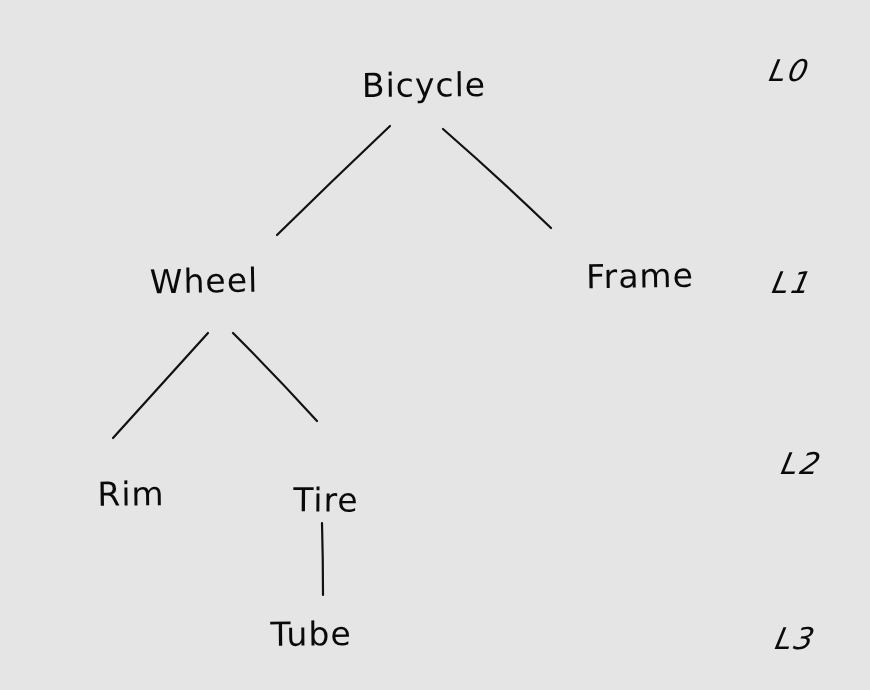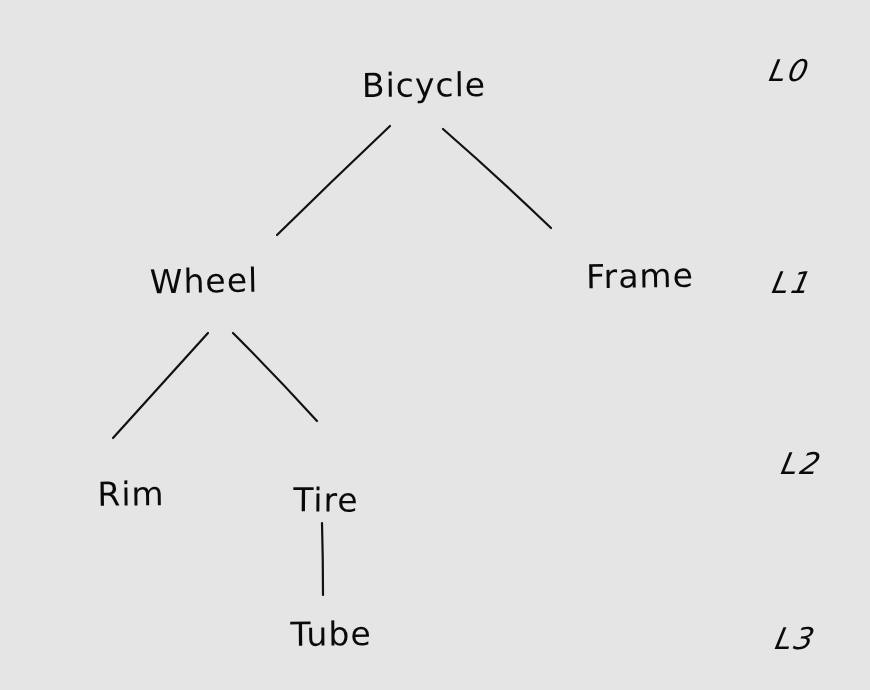--- a/index.html
+++ b/index.html
@@ -37,21 +37,21 @@
     letter-spacing: 1px;
     white-space: nowrap;
     color: #0a0a0a;
   }
   
   .node-bicycle { left: 424px; top:  85px; transform: translate(-50%,-50%) rotate(-0.5deg); }
   .node-wheel   { left: 204px; top: 281px; transform: translate(-50%,-50%) rotate(-1deg); }
   .node-frame   { left: 640px; top: 276px; transform: translate(-50%,-50%) rotate(-0.8deg); }
   .node-rim     { left: 131px; top: 486px; transform: translate(-50%,-50%) rotate(-0.6deg); margin-top: 8px; }
   .node-tire    { left: 326px; top: 500px; transform: translate(-50%,-50%) rotate(0.4deg); }
-  .node-tube    { left: 311px; top: 634px; transform: translate(-50%,-50%) rotate(-0.5deg); margin-left: 20px; }
+  .node-tube    { left: 311px; top: 634px; transform: translate(-50%,-50%) rotate(-0.5deg); }
   .lvl {
     position: absolute;
     transform: translate(-50%, -50%) skewX(-12deg);
     font-size: 30px;
     font-style: italic;
     letter-spacing: 2px;
     white-space: nowrap;
     color: #0a0a0a;
   }
   .lvl-0 { left: 790px; top:  70px; }

